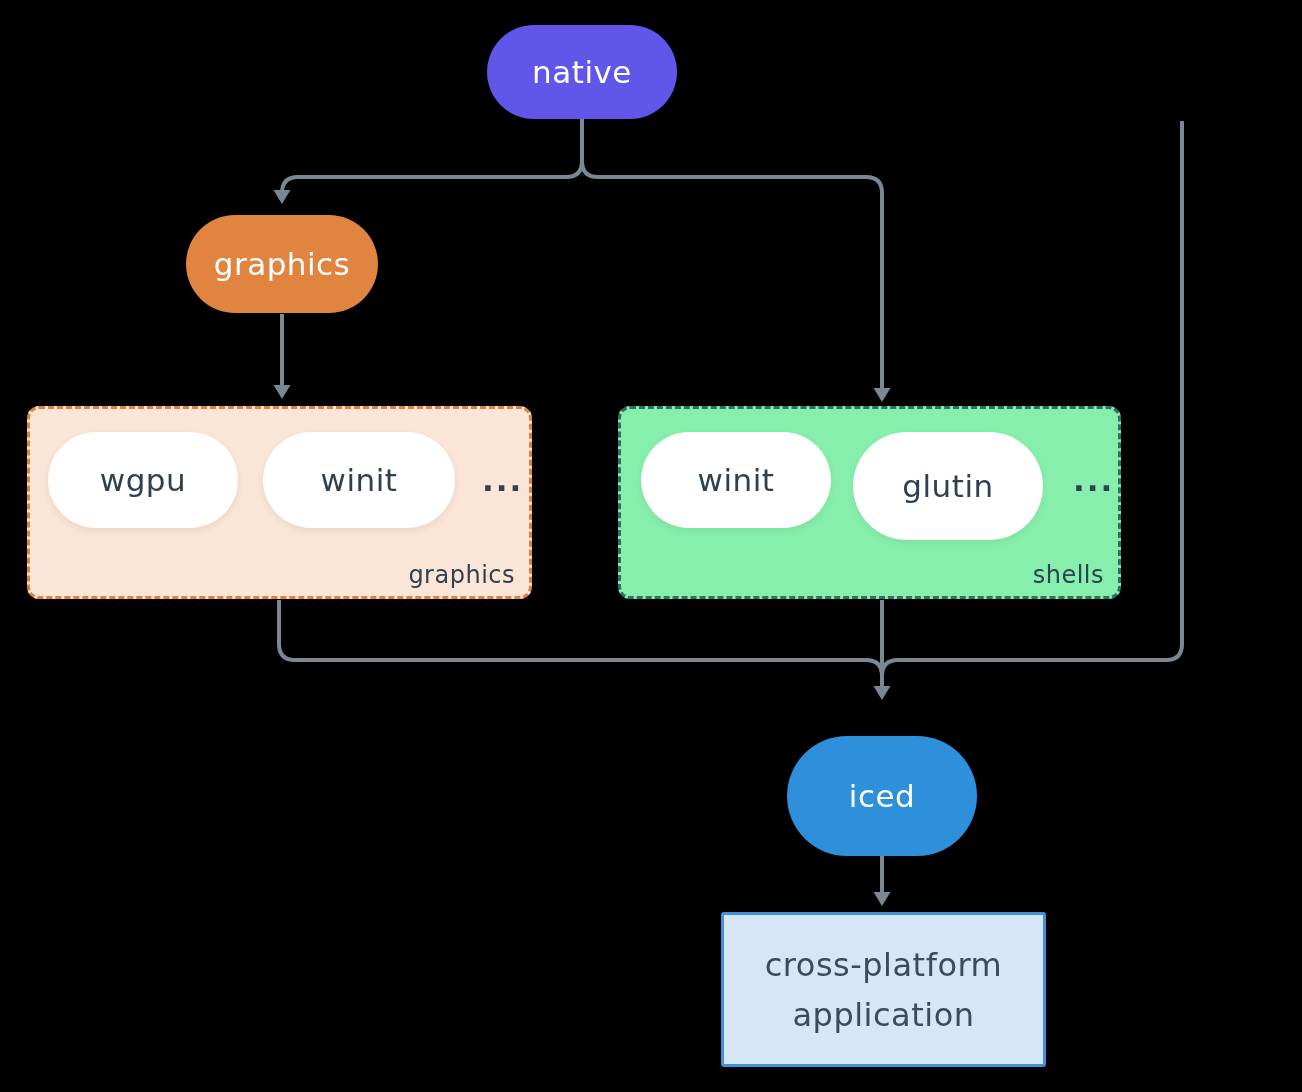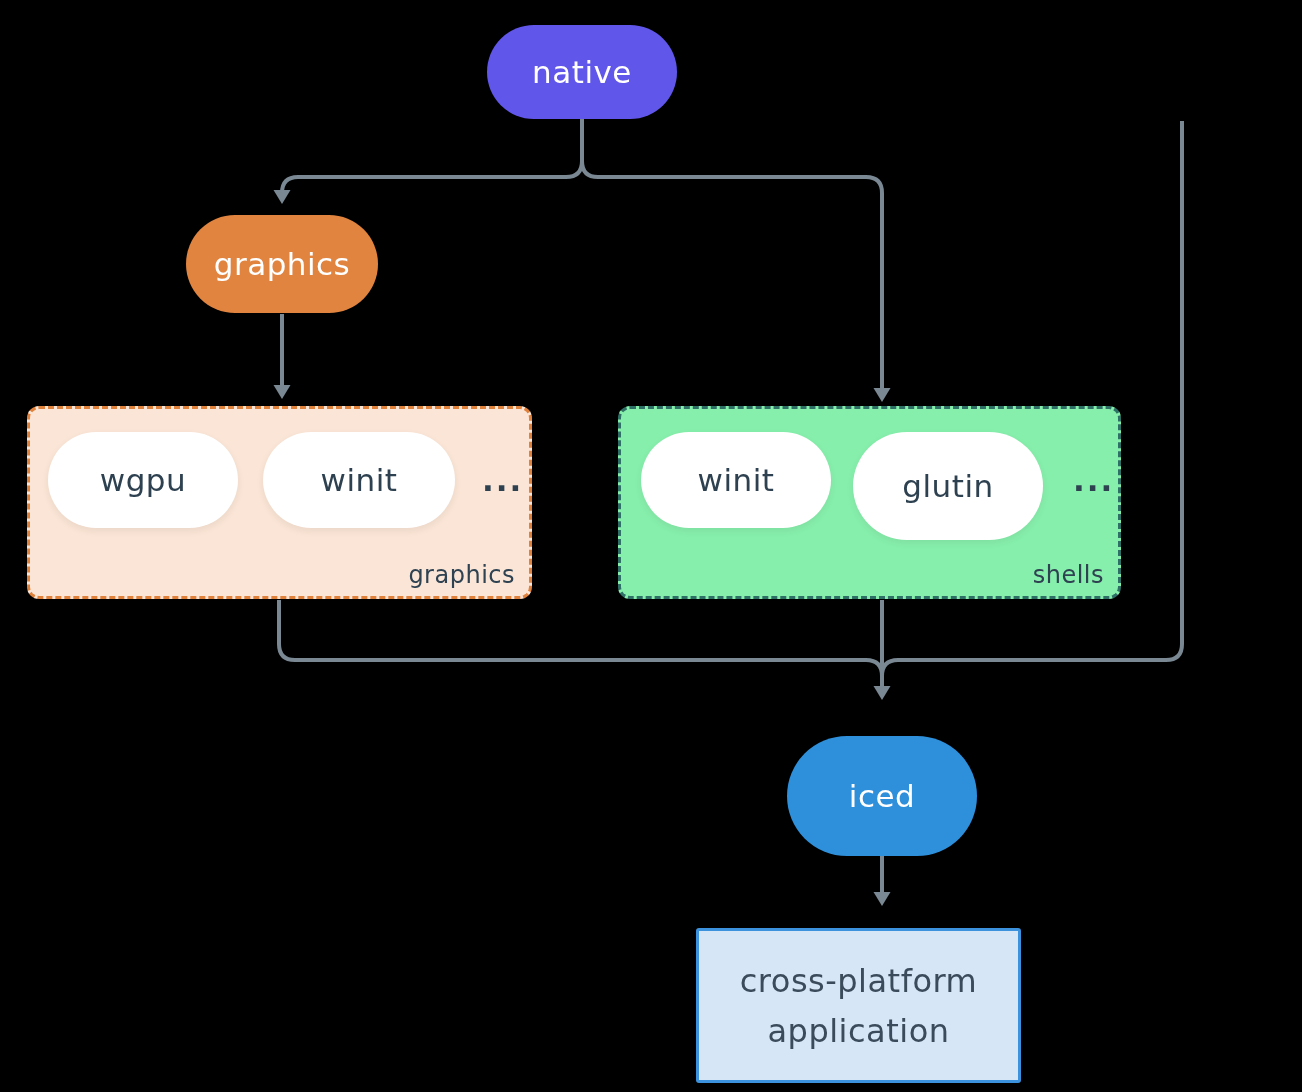--- a/index.html
+++ b/index.html
@@ -88,35 +88,34 @@
     position: absolute;
     right: 14px;
     bottom: 7px;
     color: #2F4252;
     font-size: 24px;
     letter-spacing: 0.5px;
   }
 
   #node-application {
     position: absolute;
-    left: 696px; top: 912px; width: 325px; height: 155px;
+    left: 721px; top: 912px; width: 325px; height: 155px;
     box-sizing: border-box;
     background: #D6E6F7;
     border: 3px solid #3D92DE;
     border-radius: 3px;
     display: flex;
     flex-direction: column;
     align-items: center;
     justify-content: center;
     color: #3B4B5B;
     font-size: 32px;
     line-height: 50px;
     letter-spacing: 0.5px;
     text-align: center;
-    margin-top: 16px;
   }
 </style>
 </head>
 <body>
 
 <div id="canvas">
 
   <svg id="connectors" viewBox="0 0 1302 1092">
     <path class="edge" d="M 582 119 L 582 161 Q 582 177 566 177 L 298 177 Q 282 177 282 193"></path>
     <polygon class="arrowhead" points="273.5,190 290.5,190 282,204"></polygon>

